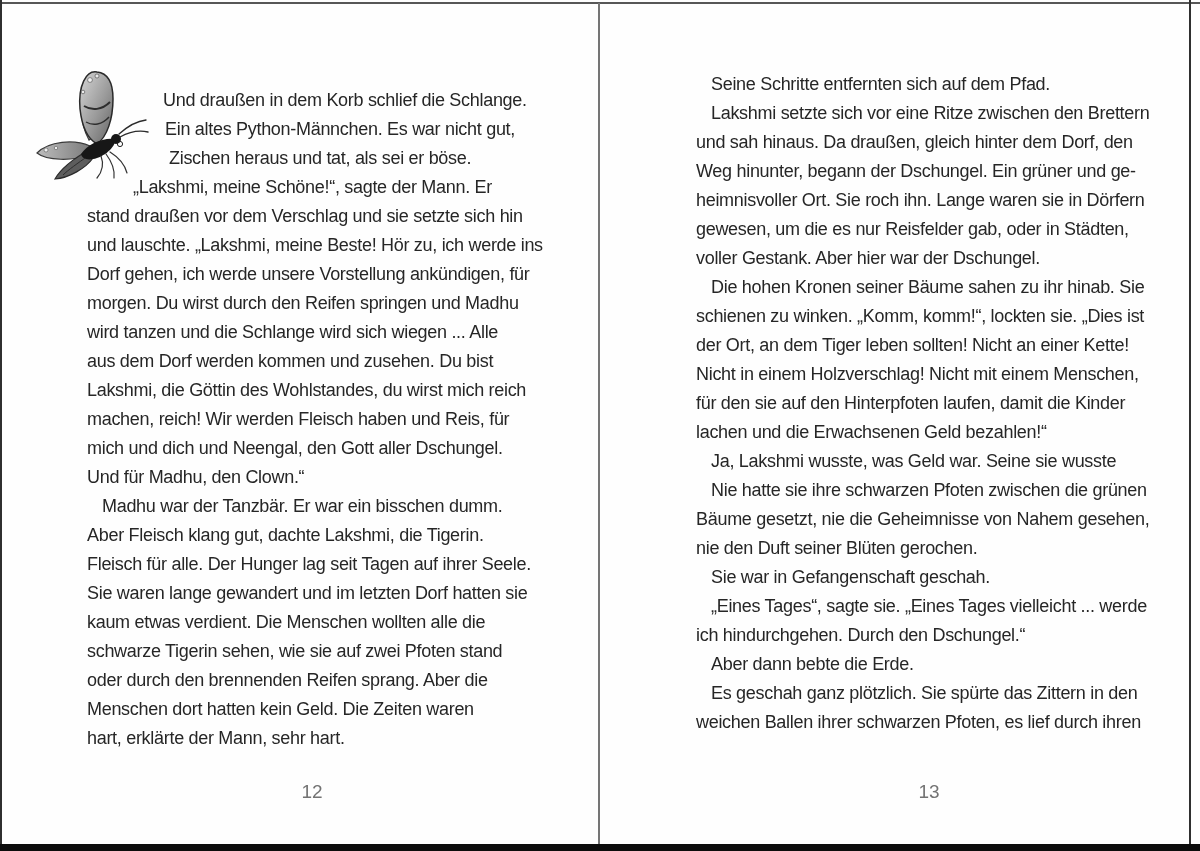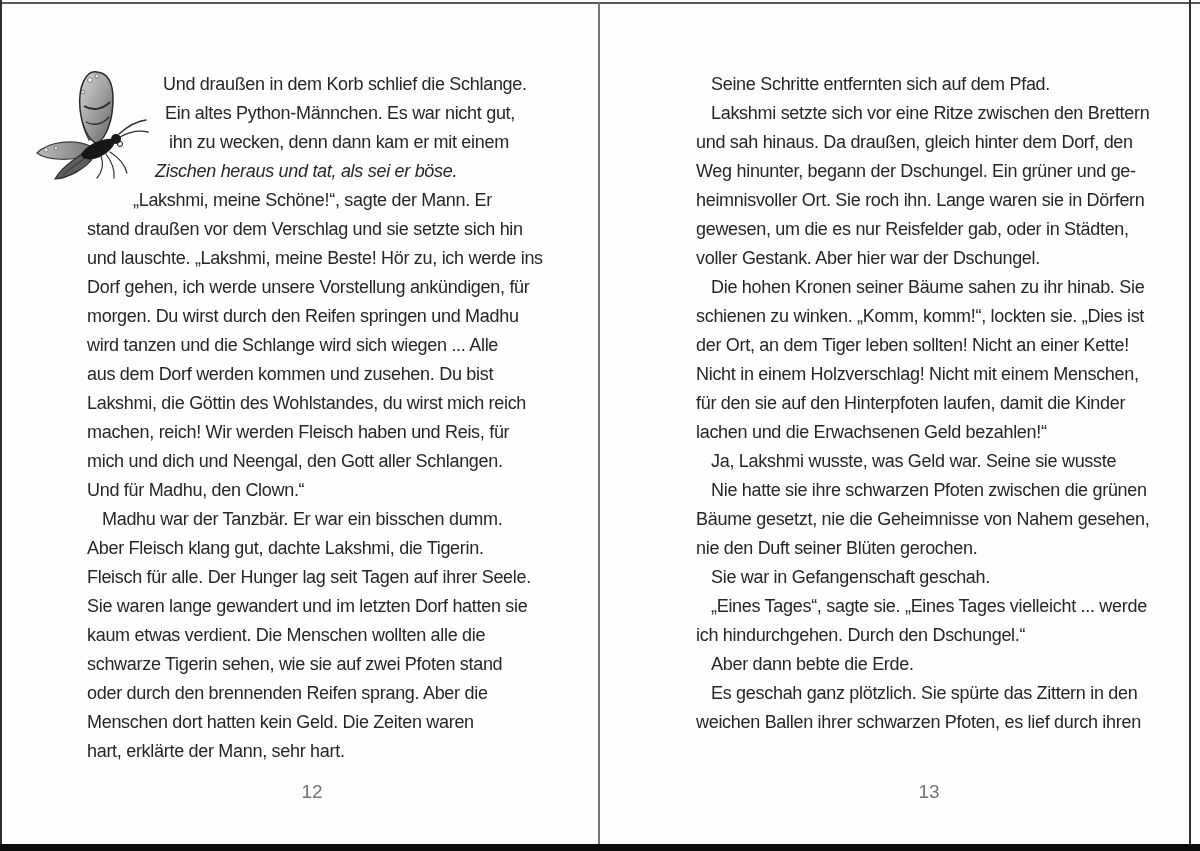--- a/index.html
+++ b/index.html
@@ -14,21 +14,21 @@
   .frame-left{position:absolute;left:0;top:0;width:2px;height:851px;background:#2f2f2f;}
   .frame-right{position:absolute;left:1189px;top:0;width:2px;height:851px;background:#2f2f2f;}
   .bottom-bar{position:absolute;left:0;bottom:0;width:1200px;height:7px;background:#0c0c0c;}
   .center-rule{position:absolute;left:598px;top:3px;width:2px;height:841px;background:#757575;}
 
   .textblock{
     position:absolute;top:70px;
     font-size:18px;line-height:29px;letter-spacing:-0.3px;
     color:#262626;
   }
-  .textblock.left{left:87px;width:462px;}
+  .textblock.left{left:87px;width:462px;margin-top:16px;}
   .textblock.right{left:696px;width:470px;}
   .line{white-space:nowrap;height:29px;}
   .para .line.first{text-indent:15px;}
 
   
   .lp-p0 .line{text-indent:0 !important;}
   .lp-p0 .line:nth-child(1){margin-left:76px;}
   .lp-p0 .line:nth-child(2){margin-left:78px;}
   .lp-p0 .line:nth-child(3){margin-left:82px;}
   .lp-p0 .line:nth-child(4){margin-left:68px;font-style:italic;}
@@ -89,34 +89,33 @@
 
     <path d="M80,88 C88,93 95,101 97,109" fill="none" stroke="#333" stroke-width="1.2" stroke-linecap="round"></path>
     <path d="M76,90 C82,98 85,106 84,114" fill="none" stroke="#333" stroke-width="1.2" stroke-linecap="round"></path>
     <path d="M71,92 C74,100 72,108 67,114" fill="none" stroke="#333" stroke-width="1.2" stroke-linecap="round"></path>
   </svg>
 
   <div class="textblock left" id="left-text">
       <div class="para lp-p0">
         <div class="line first">Und draußen in dem Korb schlief die Schlange.</div>
         <div class="line">Ein altes Python-Männchen. Es war nicht gut,</div>
-        <div class="line">ihn zu wecken, denn dann kam er mit einem</div>
         <div class="line">Zischen heraus und tat, als sei er böse.</div>
       </div>
       <div class="para lp-p1">
         <div class="line first">„Lakshmi, meine Schöne!“, sagte der Mann. Er</div>
         <div class="line">stand draußen vor dem Verschlag und sie setzte sich hin</div>
         <div class="line">und lauschte. „Lakshmi, meine Beste! Hör zu, ich werde ins</div>
         <div class="line">Dorf gehen, ich werde unsere Vorstellung ankündigen, für</div>
         <div class="line">morgen. Du wirst durch den Reifen springen und Madhu</div>
         <div class="line">wird tanzen und die Schlange wird sich wiegen ... Alle</div>
         <div class="line">aus dem Dorf werden kommen und zusehen. Du bist</div>
         <div class="line">Lakshmi, die Göttin des Wohlstandes, du wirst mich reich</div>
         <div class="line">machen, reich! Wir werden Fleisch haben und Reis, für</div>
-        <div class="line">mich und dich und Neengal, den Gott aller Schlangen.</div>
+        <div class="line">mich und dich und Neengal, den Gott aller Dschungel.</div>
         <div class="line">Und für Madhu, den Clown.“</div>
       </div>
       <div class="para lp-p2">
         <div class="line first">Madhu war der Tanzbär. Er war ein bisschen dumm.</div>
         <div class="line">Aber Fleisch klang gut, dachte Lakshmi, die Tigerin.</div>
         <div class="line">Fleisch für alle. Der Hunger lag seit Tagen auf ihrer Seele.</div>
         <div class="line">Sie waren lange gewandert und im letzten Dorf hatten sie</div>
         <div class="line">kaum etwas verdient. Die Menschen wollten alle die</div>
         <div class="line">schwarze Tigerin sehen, wie sie auf zwei Pfoten stand</div>
         <div class="line">oder durch den brennenden Reifen sprang. Aber die</div>

